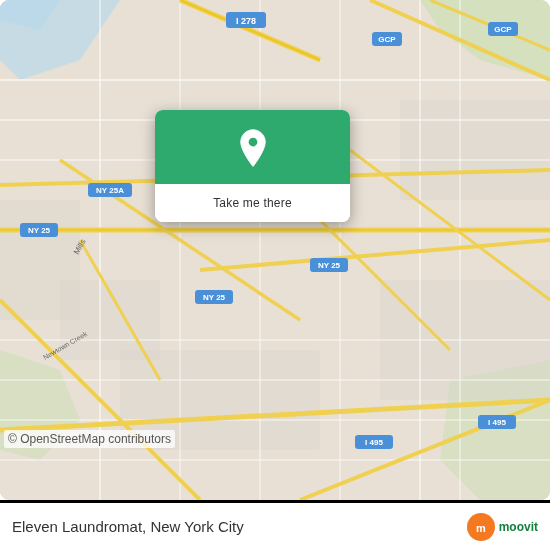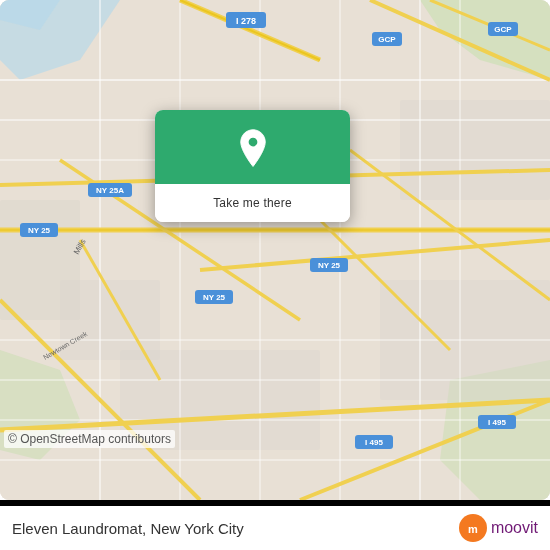--- a/index.html
+++ b/index.html
@@ -63,21 +63,21 @@
     }
 
     
     #bottom-bar {
       width: 550px;
       height: 50px;
       background: white;
       display: flex;
       align-items: center;
       padding: 0 12px;
-      border-top: 6px solid #000000;
+      border-top: 3px solid #000000;
       position: relative;
     }
 
     #location-name {
       font-size: 15px;
       color: #333;
       font-weight: 400;
       flex: 1;
     }
 
@@ -86,23 +86,23 @@
       align-items: center;
       gap: 4px;
     }
 
     .moovit-icon {
       width: 28px;
       height: 28px;
     }
 
     .moovit-text {
-      font-size: 16px;
-      font-weight: normal;
-      color: #701a75;
+      font-size: 12px;
+      font-weight: bold;
+      color: #15803d;
     }
 
     
     #copyright {
       position: absolute;
       bottom: 52px;
       left: 4px;
       font-size: 12px;
       color: #555;
       background: rgba(255,255,255,0.75);

